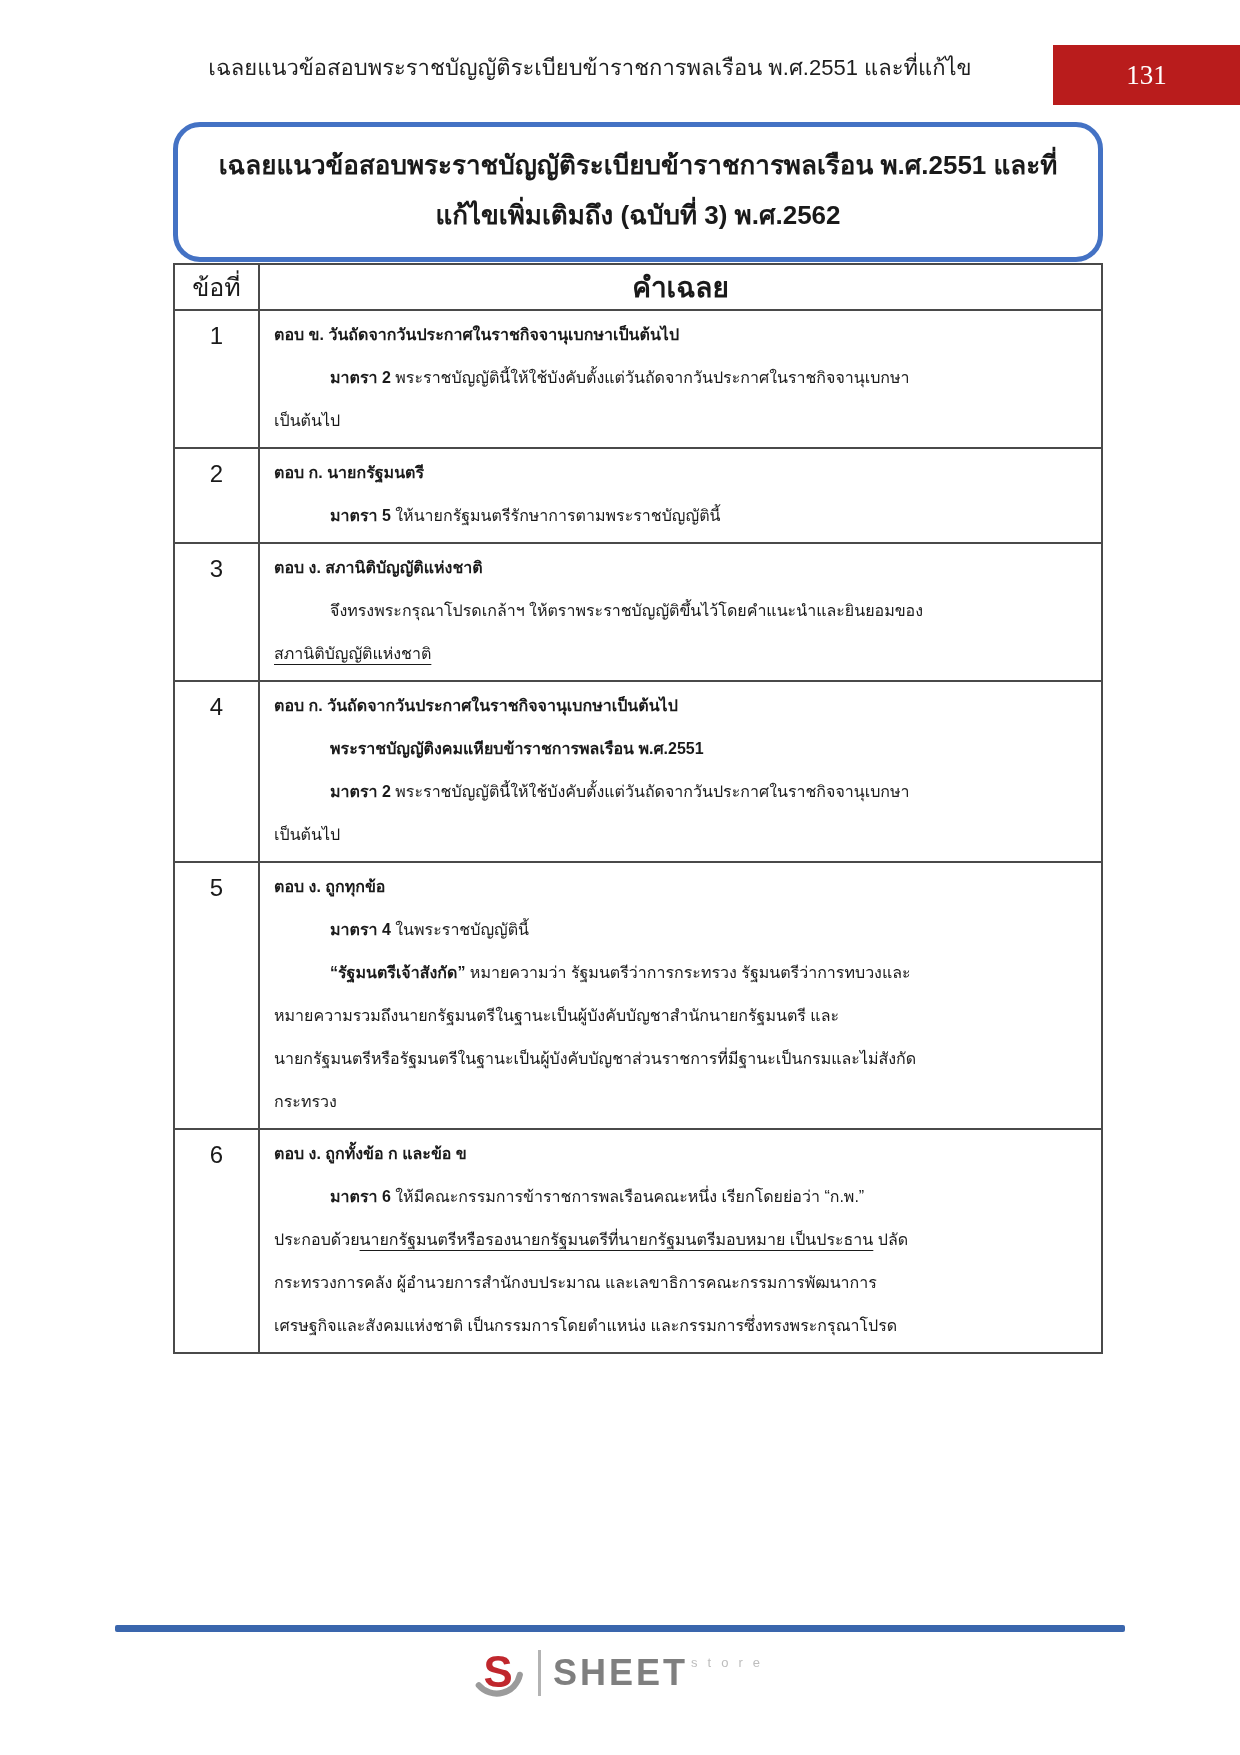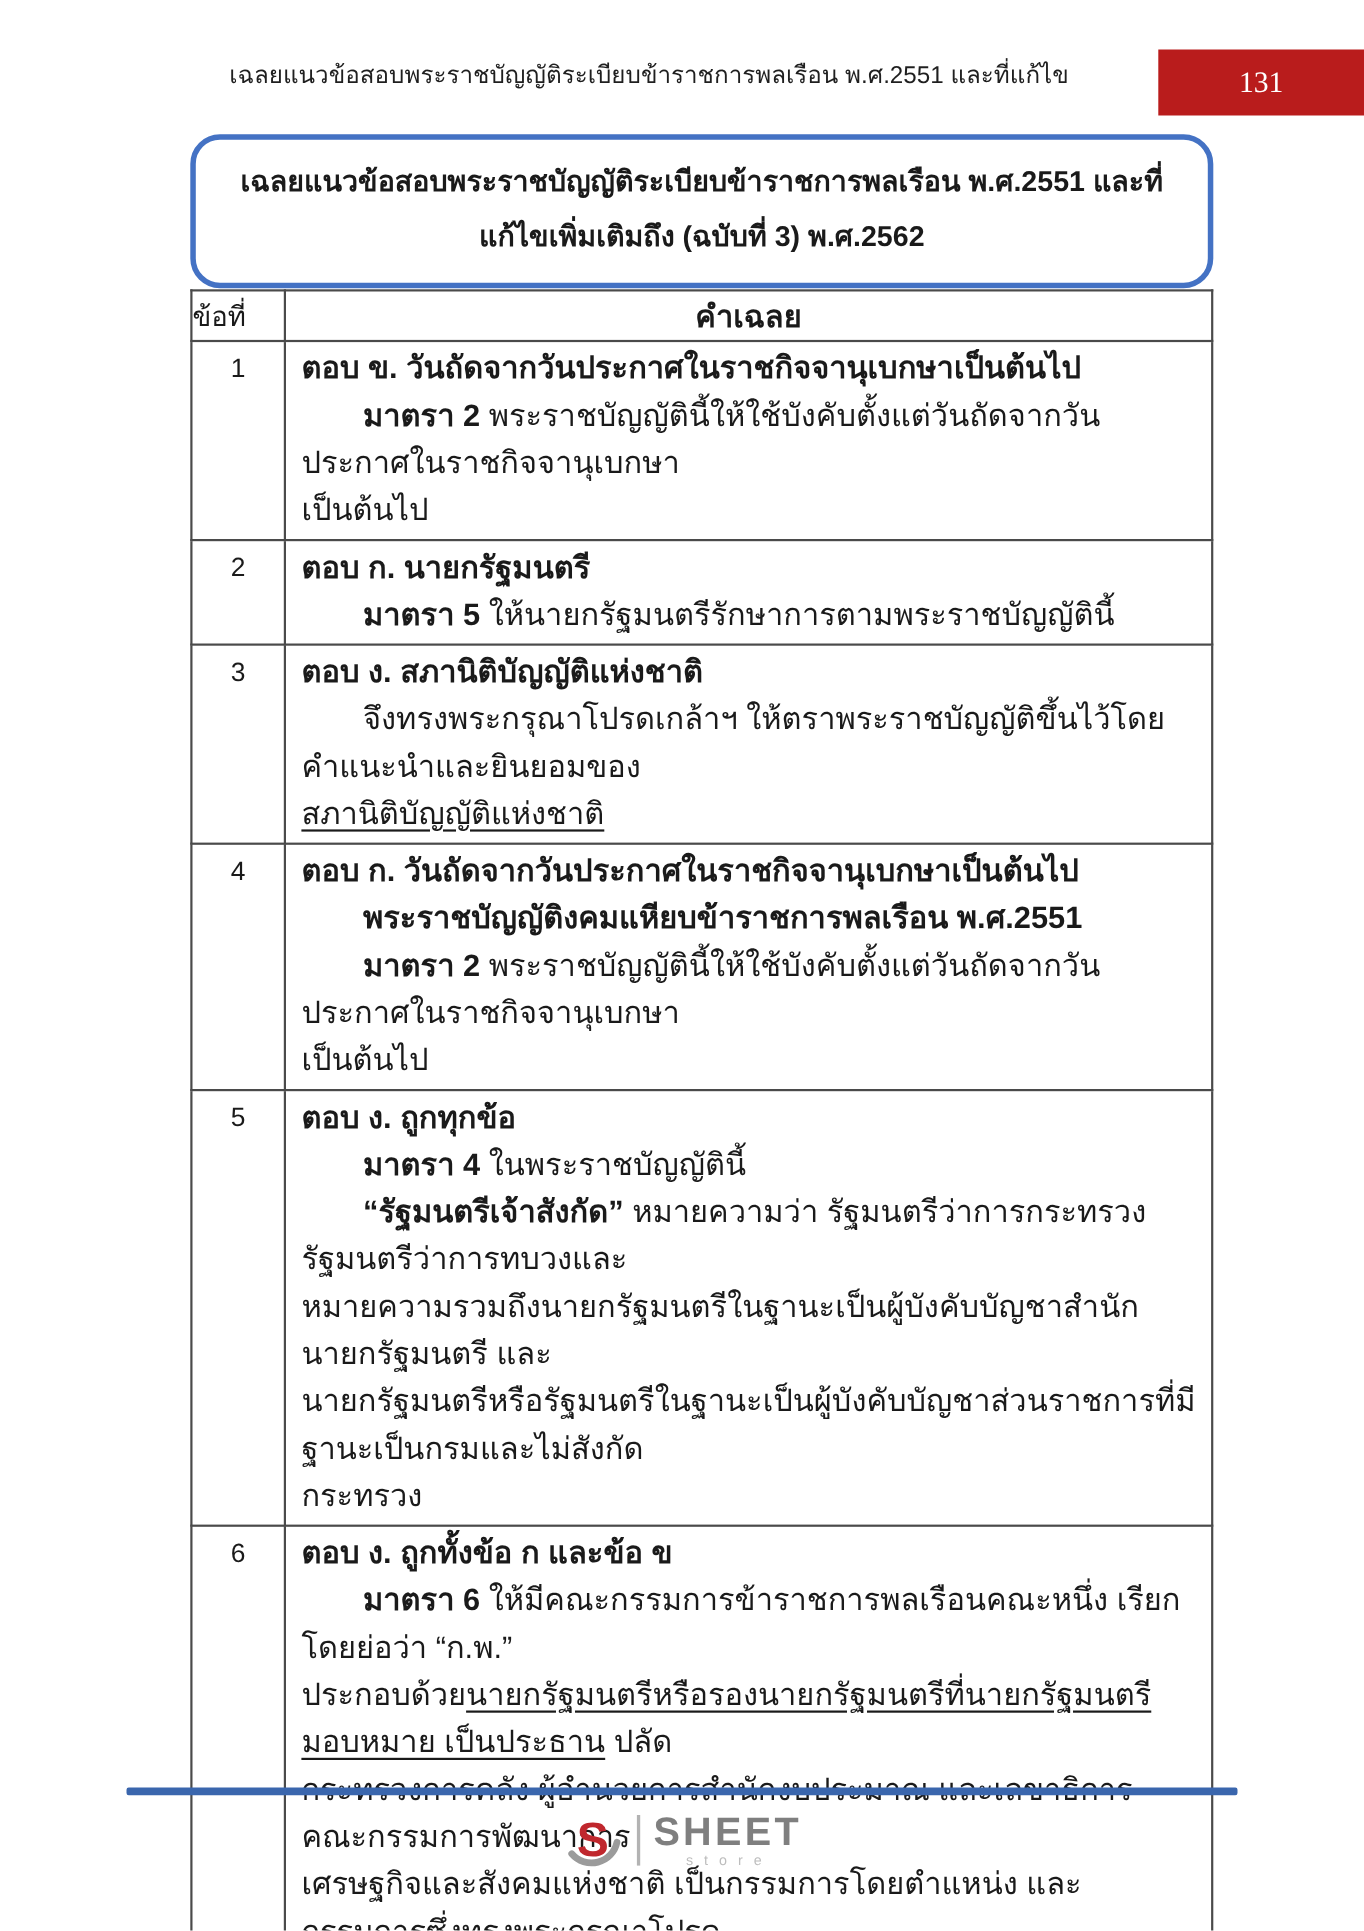--- a/index.html
+++ b/index.html
@@ -29,43 +29,43 @@
     font-weight: bold; font-size: 26px; line-height: 50px;
     text-align: center; background: #ffffff;
   }
   table.answers-table {
     position: absolute; top: 263px; left: 173px; width: 930px;
     border-collapse: collapse; table-layout: fixed;
   }
   table.answers-table th, table.answers-table td {
     border: 2px solid #4a4a4a;
   }
-  th.col-no-h { width: 85px; font-weight: normal; font-size: 25px; height: 45px; text-align: left; }
+  th.col-no-h { width: 85px; font-weight: normal; font-size: 25px; height: 45px; text-align: center; }
   th.col-ans-h { font-weight: bold; font-size: 28px; text-align: center; }
   td.col-no {
     text-align: center; vertical-align: top;
     font-size: 24px; padding-top: 3px; line-height: 43px;
   }
   td.col-ans {
-    padding: 2px 14px 5px 14px; font-size: 28px; vertical-align: top;
+    padding: 2px 14px 5px 14px; font-size: 16px; vertical-align: top;
   }
   .ans-line { line-height: 43px; }
   .ans-line.indent { text-indent: 56px; }
   .b { font-weight: bold; }
   .u { text-decoration: underline; text-underline-offset: 5px; }
   .footer-rule {
     position: absolute; top: 1625px; left: 115px; width: 1010px; height: 7px;
     background: #3a66ad; border-radius: 2px;
   }
   .footer-logo {
     position: absolute; top: 1645px; left: 0; width: 1240px;
     display: flex; align-items: center; justify-content: center; gap: 12px;
   }
   .logo-divider { width: 3px; height: 46px; background: #b3b3b3; }
-  .brand-text-block { display: flex; flex-direction: column; align-items: center; }
+  .brand-text-block { display: flex; flex-direction: row; }
   .brand-name {
     font-size: 36px; font-weight: bold; color: #7f7f7f;
     letter-spacing: 3px; line-height: 36px;
   }
   .brand-sub {
     font-size: 13px; color: #bdbdbd; letter-spacing: 10px;
     line-height: 16px; padding-left: 3px;
   }
 </style>
 </head>

